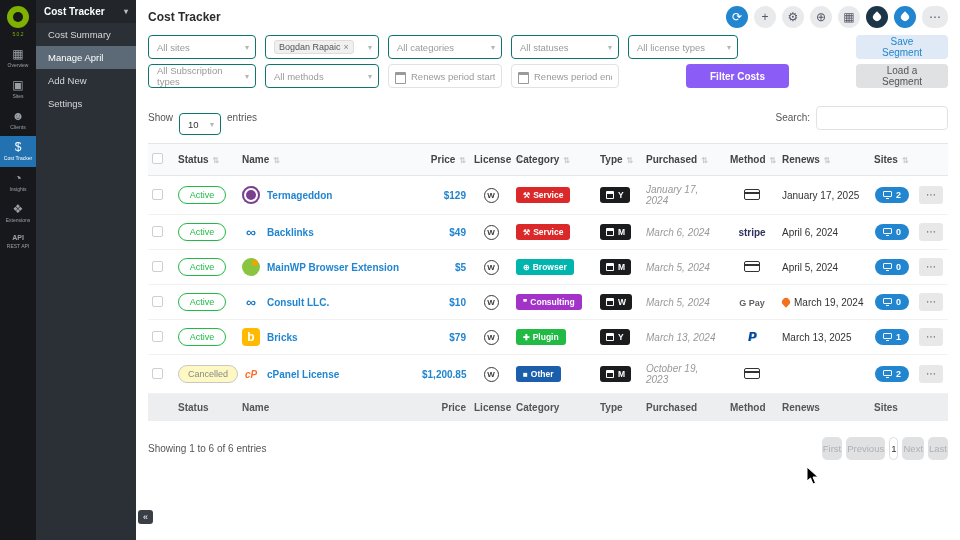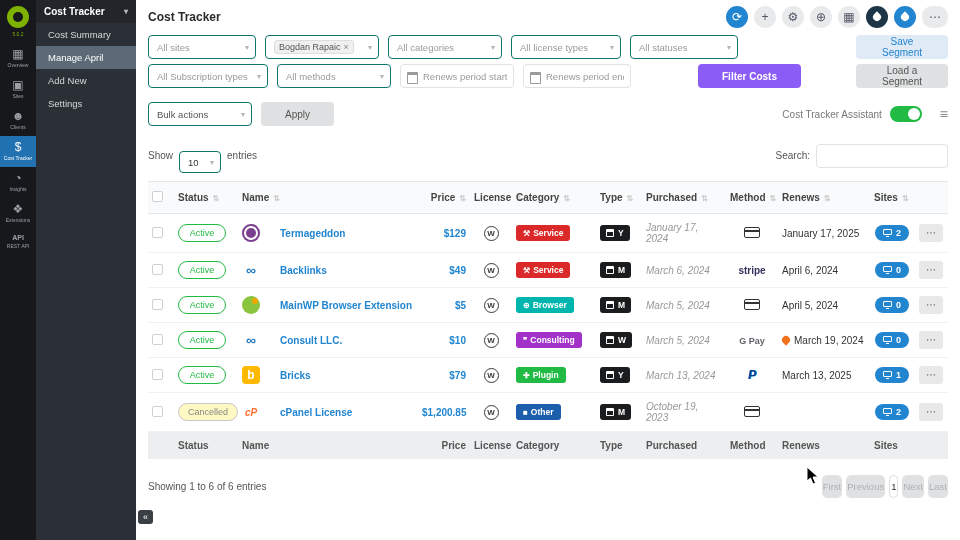--- a/index.html
+++ b/index.html
@@ -67,21 +67,21 @@
   table { width:800px; margin:8px 12px 16px; border-collapse:collapse; table-layout:fixed; font-size:10px; }
   thead th { background:#f9fafb; border-top:1px solid #e4e6e8; border-bottom:1px solid #e4e6e8; color:#444; font-size:10px; text-align:left; padding:9px 4px; font-weight:bold; cursor:pointer; }
   th.sortable::after { content:"⇅"; color:#ccc; font-size:8px; margin-left:4px; }
   tfoot td { background:#eceef0; color:#555; font-size:10px; padding:8px 4px; font-weight:bold; }
   tbody td { padding:8px 4px; border-bottom:1px solid #f1f1f1; vertical-align:middle; }
   .c-r { text-align:right; }
   .c-c { text-align:center; }
   .cbx { width:11px; height:11px; border:1px solid #cfcfd0; border-radius:2px; background:#fff; display:inline-block; cursor:pointer; }
   .status { display:inline-block; min-width:48px; text-align:center; padding:3px 9px; border:1px solid #21ba45; color:#21ba45; border-radius:11px; font-size:9px; background:#fff; }
   .status.off { border-color:#c7c7c7; color:#888; background:#fef9c3; }
-  .nmcell { display:flex; align-items:center; gap:20px; }
+  .nmcell { display:flex; align-items:center; gap:7px; }
   .nlink { color:#2185d0; font-weight:bold; text-decoration:none; cursor:pointer; }
   .ric { width:18px; height:18px; display:inline-flex; align-items:center; justify-content:center; flex:0 0 18px; font-weight:bold; }
   .ic0 { background:#7b3f8f; border-radius:50%; box-shadow:inset 0 0 0 2px #7b3f8f, inset 0 0 0 4px #fff; }
   .ic1, .ic3 { color:#1f78c1; font-size:14px; }
   .ic2 { background:#8bc53f; border-radius:50%; position:relative; }
   .ic2::after { content:""; position:absolute; right:2px; top:2px; width:6px; height:6px; border-radius:50%; background:#f0a500; }
   .ic4 { background:#ffb900; border-radius:4px; color:#fff; font-size:12px; }
   .ic5 { color:#ff6c2c; font-style:italic; font-size:10px; }
   .price { color:#2185d0; font-weight:bold; }
   .wp { width:15px; height:15px; border:1.5px solid #3a3a3a; border-radius:50%; color:#3a3a3a; font-size:8px; font-weight:bold; display:inline-flex; align-items:center; justify-content:center; }
@@ -202,60 +202,48 @@
       </div>
     <div class="sel" style="width:114px; color:#333">
       <span class="tagpill">
         <span>Bogdan Rapaic</span>
         <span class="tagx">×</span>
       </span>
     </div>
     <div class="sel" style="width:114px">
         <span>All categories</span>
       </div>
+    <div class="sel" style="width:108px">
+        <span>All statuses</span>
+      </div>
     <div class="sel" style="width:110px">
         <span>All license types</span>
       </div>
-    <div class="sel" style="width:108px">
-        <span>All statuses</span>
-      </div>
     <div class="spacer"></div>
     <button class="btn softblue">Save Segment</button>
   </div>
 
   <div class="frow">
-    <div class="sel" style="width:120px">
+    <div class="sel" style="width:108px">
         <span>All Subscription types</span>
       </div>
     <div class="sel" style="width:114px">
         <span>All methods</span>
       </div>
     <span class="dwrap">
       <input class="datein" style="width: 114px;" placeholder="Renews period start date">
     </span>
     <span class="dwrap">
       <input class="datein" style="width: 108px;" placeholder="Renews period end date">
     </span>
     <button class="btn primary" style="margin-left:58px">Filter Costs</button>
     <div class="spacer"></div>
     <button class="btn soft">Load a Segment</button>
   </div>
 
-  <div class="frow" style="margin-top:14px">
-    <div class="sel" style="width:104px; color:#555">
-        <span>Bulk actions</span>
-      </div>
-    <button class="btn gray">Apply</button>
-    <div class="spacer"></div>
-    <div class="assist">
-      <span class="assist-lb">Cost Tracker Assistant</span>
-      <div class="toggle"></div>
-      <span class="menuic">≡</span>
-    </div>
-  </div>
 
   <div class="showrow">
     <span class="lbl">Show</span>
     <div class="sel pagesel">
         <span style="color:#333">10</span>
       </div>
     <span class="lbl">entries</span>
     <div class="spacer"></div>
     <span class="lbl">Search:</span>
     <input class="srch-in" style="">

